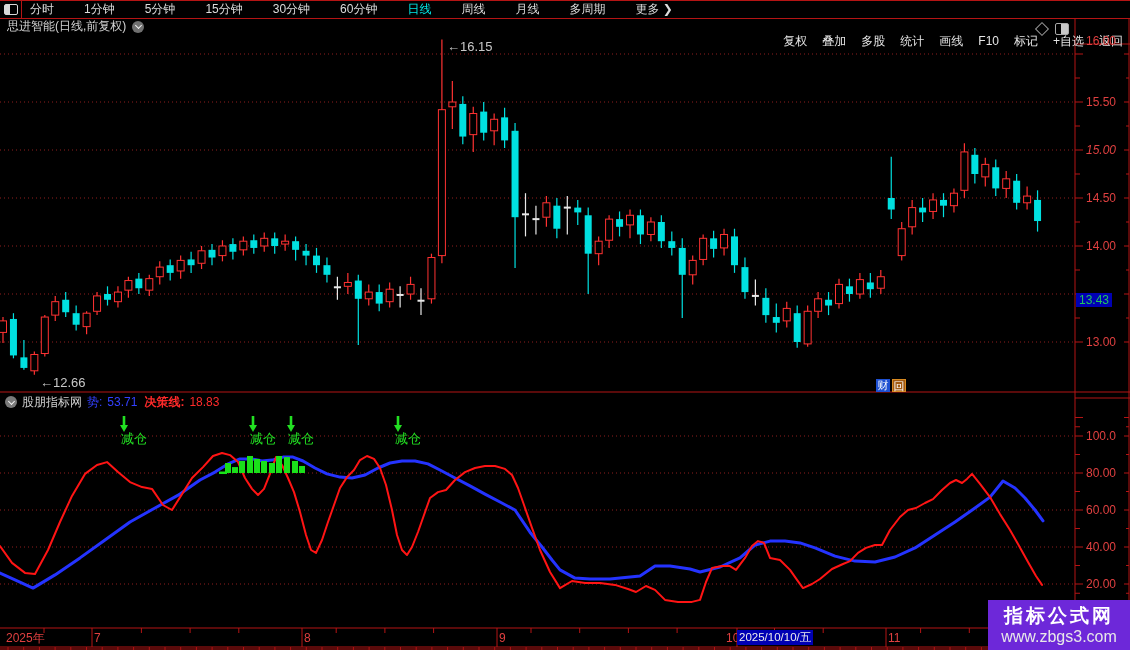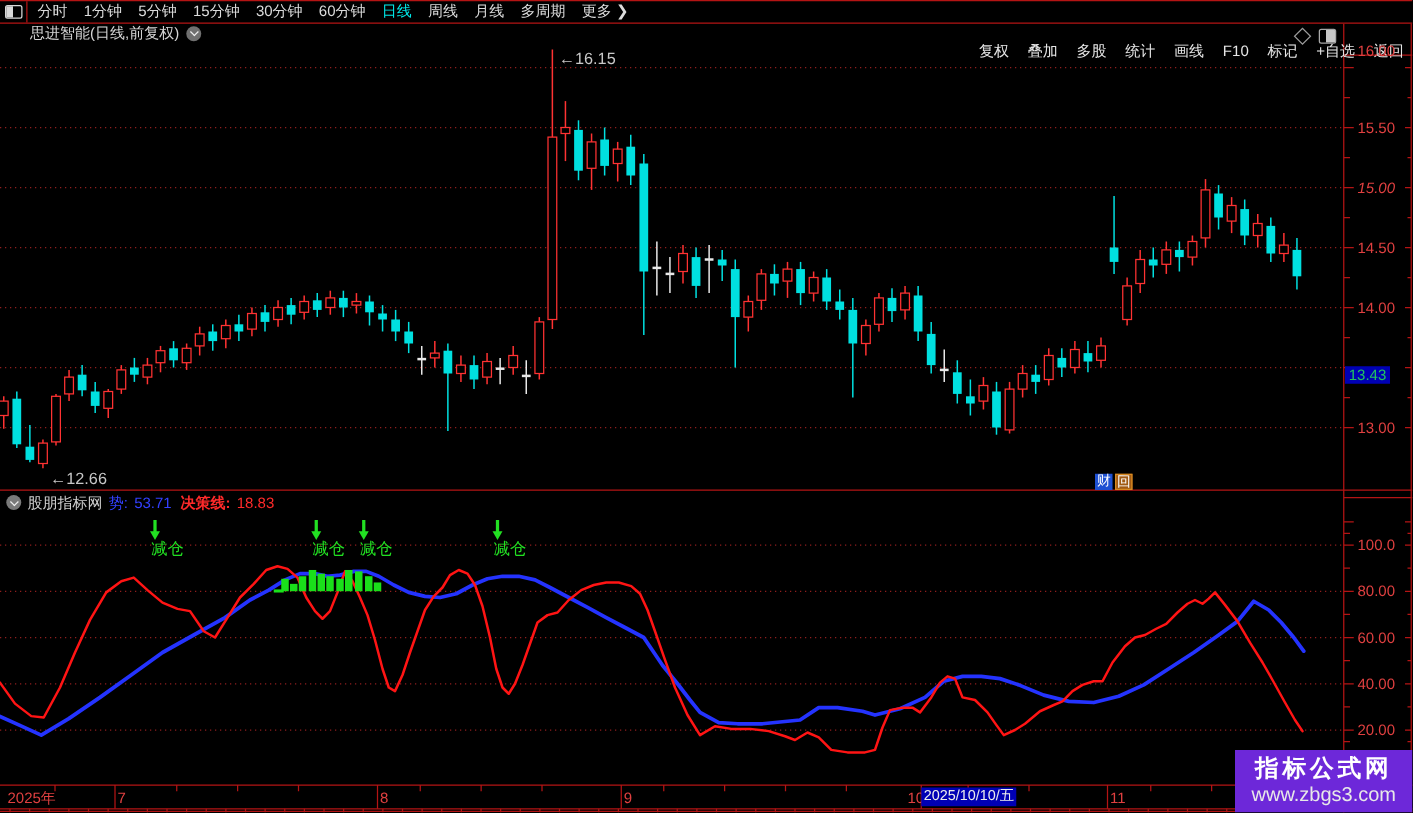--- a/index.html
+++ b/index.html
@@ -7,27 +7,27 @@
        font-family:"Liberation Sans","DejaVu Sans",sans-serif;}
   #cv{position:absolute;left:0;top:0;z-index:1;}
   .ov{position:absolute;z-index:2;}
   
   #toolbar{left:0;top:0;width:1130px;height:19px;box-sizing:border-box;
     border-top:1px solid #b41414;border-bottom:1px solid #b41414;
     display:flex;align-items:stretch;background:#000;}
   #win-icon-box{width:21px;border-right:1px solid #b41414;display:flex;align-items:center;justify-content:center;}
   .win-icon{width:12px;height:9px;border:1px solid #d8d8d8;border-radius:2px;
     background:linear-gradient(90deg,#d8d8d8 45%,transparent 45%);}
-  #tb-left{display:flex;gap:13px;margin-left:8px;align-items:center;font-size:12px;color:#dcdcdc;white-space:nowrap;}
+  #tb-left{display:flex;gap:30px;margin-left:8px;align-items:center;font-size:12px;color:#dcdcdc;white-space:nowrap;}
   .tb-item{cursor:pointer;}
   .tb-item.active{color:#00e8e8;}
   #tb-right{margin-left:auto;display:flex;align-items:stretch;font-size:12px;color:#e6e6e6;}
   .tb-cell{border-left:1px solid #b41414;padding:0 7px;display:flex;align-items:center;cursor:pointer;white-space:nowrap;margin-top:40px;}
   
-  #titlebar{left:0;top:19px;height:15px;display:flex;align-items:center;font-size:12px;color:#d4d4d4;padding-left:24px;text-align:right;}
+  #titlebar{left:0;top:19px;height:15px;display:flex;align-items:center;font-size:12px;color:#d4d4d4;padding-left:7px;text-align:right;}
   .circ{width:12px;height:12px;border-radius:50%;background:#707070;display:inline-flex;
     align-items:center;justify-content:center;margin-left:6px;}
   .chev{width:4px;height:4px;border-right:1.5px solid #efefef;border-bottom:1.5px solid #efefef;
     transform:rotate(45deg);margin-top:-2px;}
   #title-icons{position:absolute;left:1037px;top:23px;display:flex;gap:8px;align-items:center;z-index:2;}
   .diamond{width:8px;height:8px;border:1px solid #9a9a9a;transform:rotate(45deg);}
   .sqicon{width:12px;height:10px;border:1px solid #a8a8a8;border-radius:2px;
     background:linear-gradient(90deg,transparent 40%,#c8c8c8 40%);}
   
   #subheader{left:0;top:394px;height:16px;display:flex;align-items:center;gap:5px;font-size:12px;padding-left:5px;}

